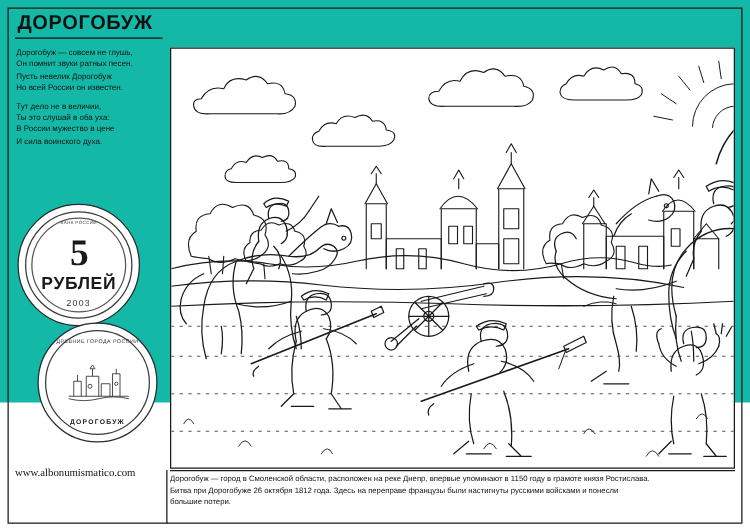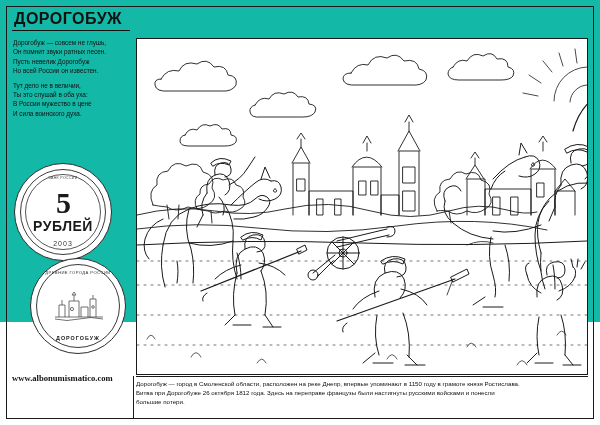--- a/index.html
+++ b/index.html
@@ -165,21 +165,21 @@
     width: 52px;
     height: 36px;
   }
 
   
   .site-url {
     position: absolute;
     left: 12px;
     top: 373px;
     font-size: 8.6px;
-    font-weight: bold;
+    font-weight: normal;
     color: #111;
     font-family: "Liberation Serif", serif;
   }
 
   
   .illo-frame {
     position: absolute;
     left: 136px;
     top: 38px;
     width: 452px;

